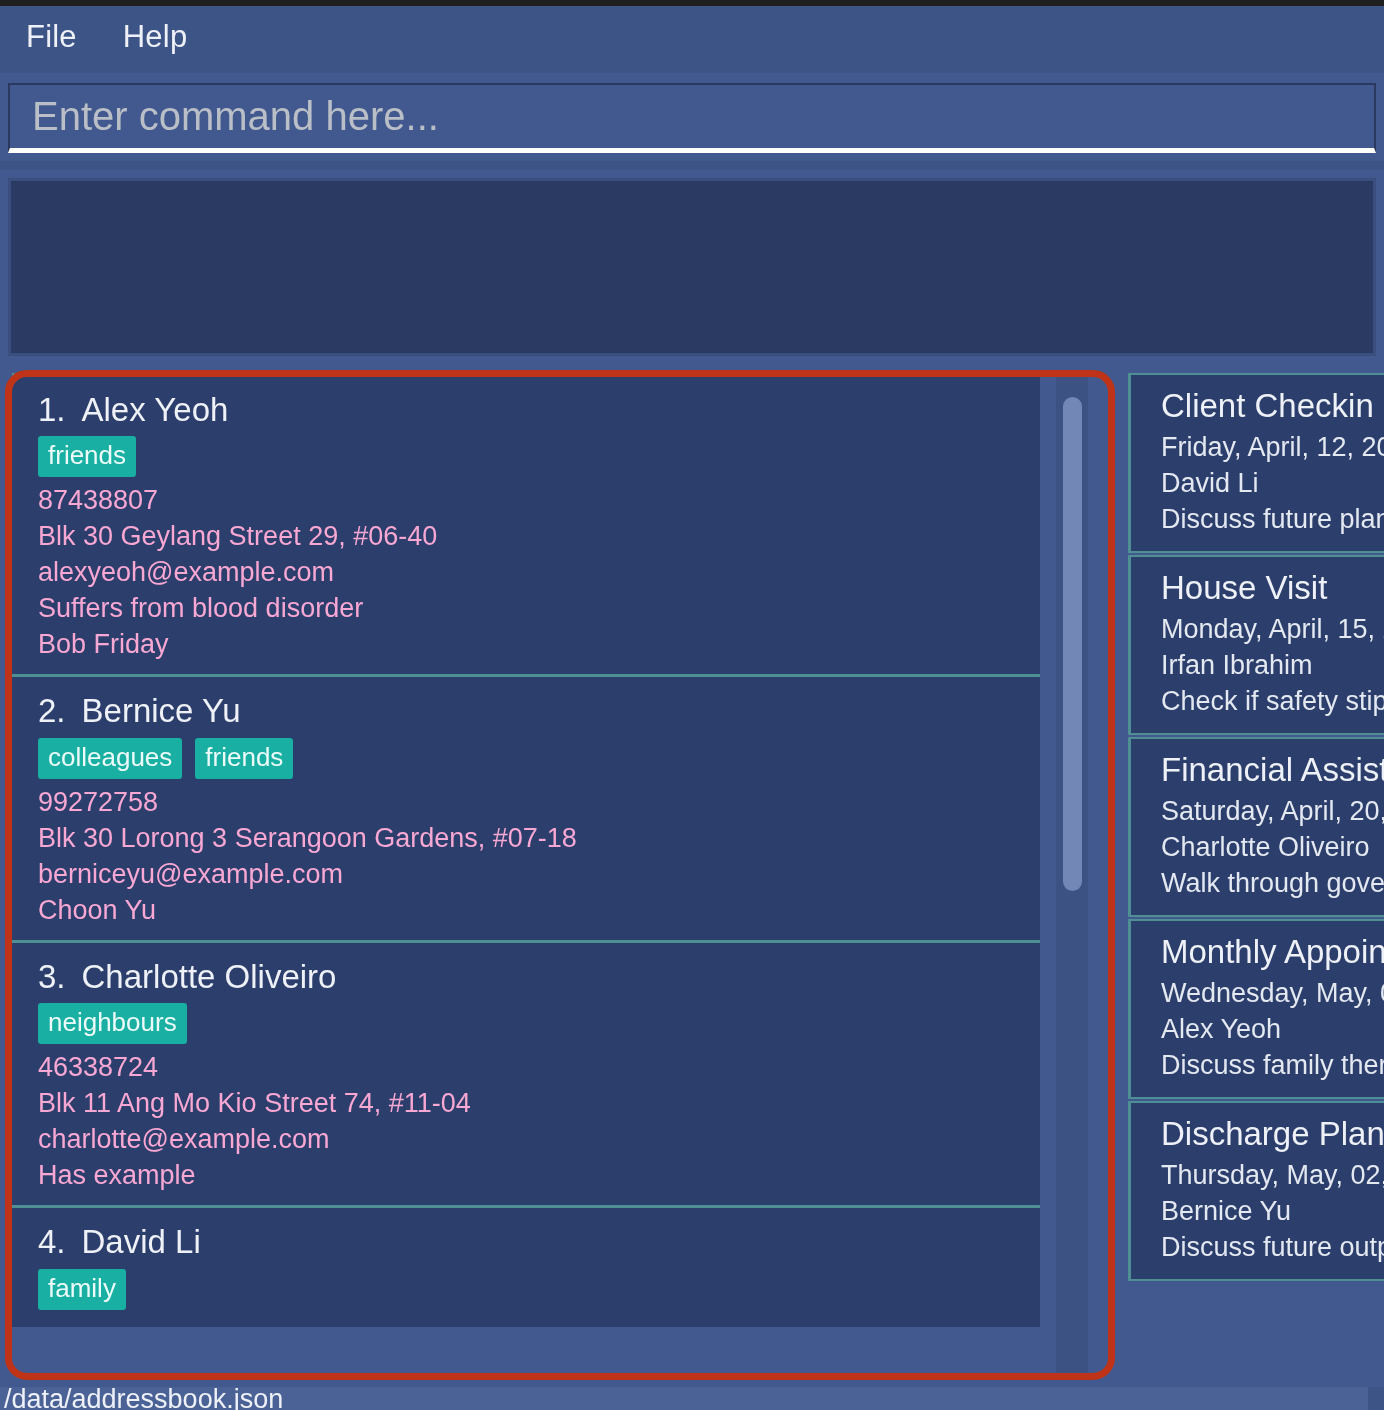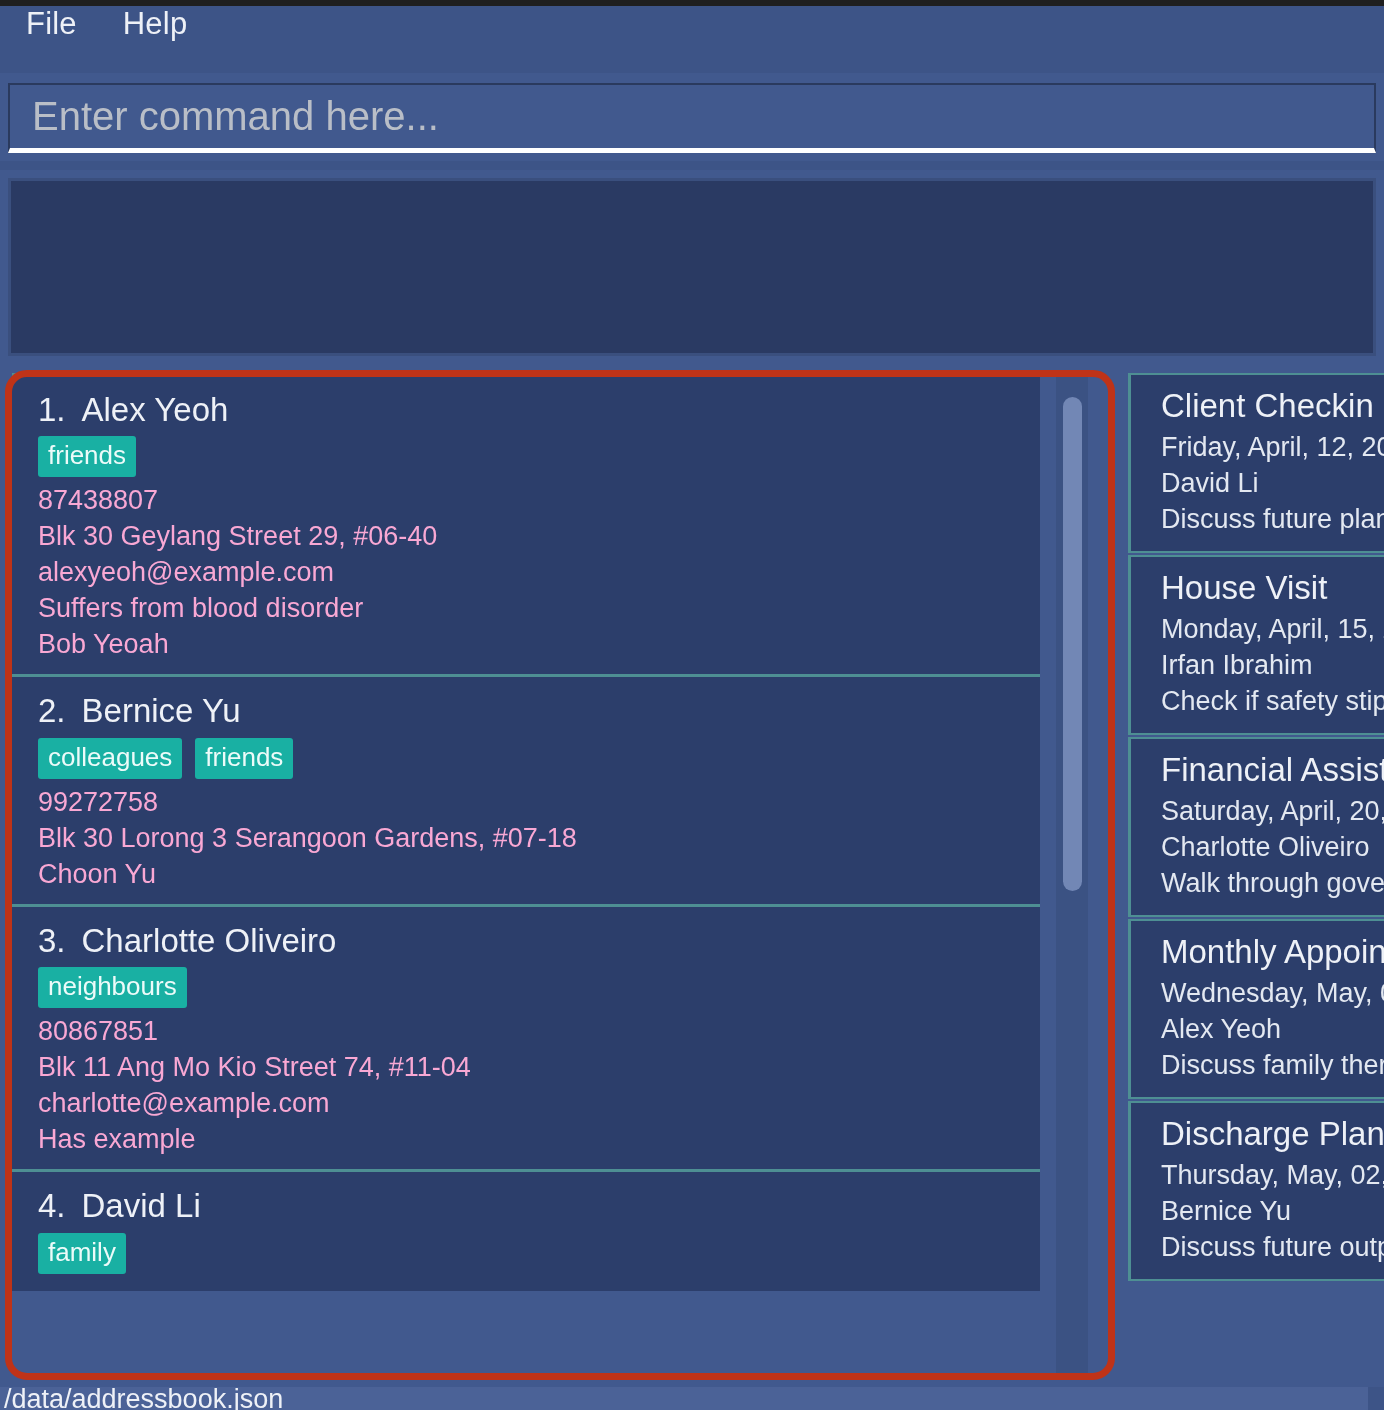--- a/index.html
+++ b/index.html
@@ -30,21 +30,21 @@
   }
 
   
   #menu-bar {
     position: absolute;
     top: 6px; left: 0;
     width: 1384px;
     height: 61px;
     background: #3d5487;
     display: flex;
-    align-items: flex-start;
+    align-items: center;
     padding-left: 22px;
     gap: 38px;
   }
   .menu-item {
     color: #eef1f7;
     font-size: 31px;
     line-height: 1;
     letter-spacing: 0.2px;
     cursor: default;
     padding: 2px 4px;
@@ -284,46 +284,47 @@
             <span class="person-index">1.</span>
             <span class="person-name">Alex Yeoh</span>
           </div>
           <div class="tag-row">
             <span class="tag">friends</span>
           </div>
           <div class="person-field">87438807</div>
           <div class="person-field">Blk 30 Geylang Street 29, #06-40</div>
           <div class="person-field">alexyeoh@example.com</div>
           <div class="person-field">Suffers from blood disorder</div>
-          <div class="person-field">Bob Yeoah</div>
+          <div class="person-field">Bob Friday</div>
         </div>
 
         <div class="person-card">
           <div class="person-headline">
             <span class="person-index">2.</span>
             <span class="person-name">Bernice Yu</span>
           </div>
           <div class="tag-row">
             <span class="tag">colleagues</span>
             <span class="tag">friends</span>
           </div>
           <div class="person-field">99272758</div>
           <div class="person-field">Blk 30 Lorong 3 Serangoon Gardens, #07-18</div>
+          <div class="person-field">berniceyu@example.com</div>
           <div class="person-field">Choon Yu</div>
         </div>
 
         <div class="person-card">
           <div class="person-headline">
             <span class="person-index">3.</span>
             <span class="person-name">Charlotte Oliveiro</span>
           </div>
           <div class="tag-row">
             <span class="tag">neighbours</span>
           </div>
-          <div class="person-field">80867851</div>
+          <div class="person-field">46338724</div>
           <div class="person-field">Blk 11 Ang Mo Kio Street 74, #11-04</div>
           <div class="person-field">charlotte@example.com</div>
           <div class="person-field">Has example</div>
         </div>
 
         <div class="person-card">
           <div class="person-headline">
             <span class="person-index">4.</span>
             <span class="person-name">David Li</span>
           </div>

